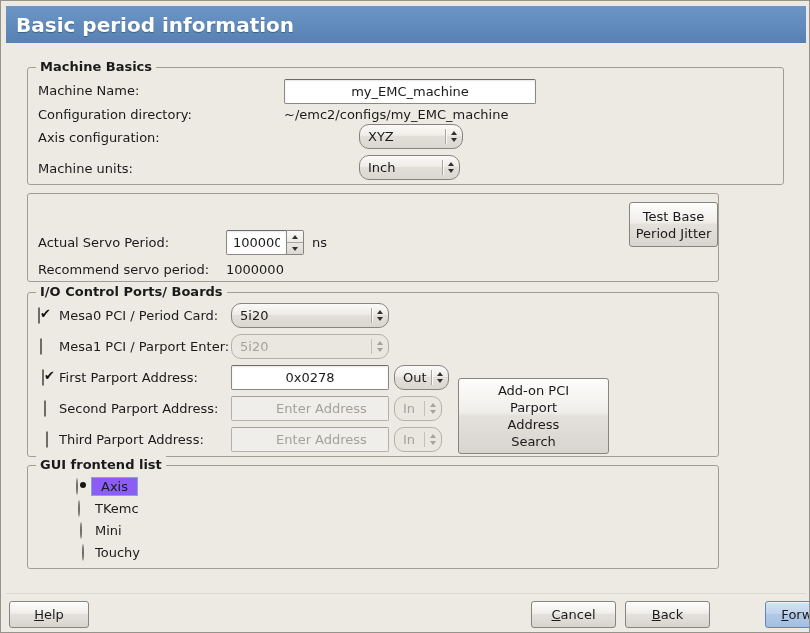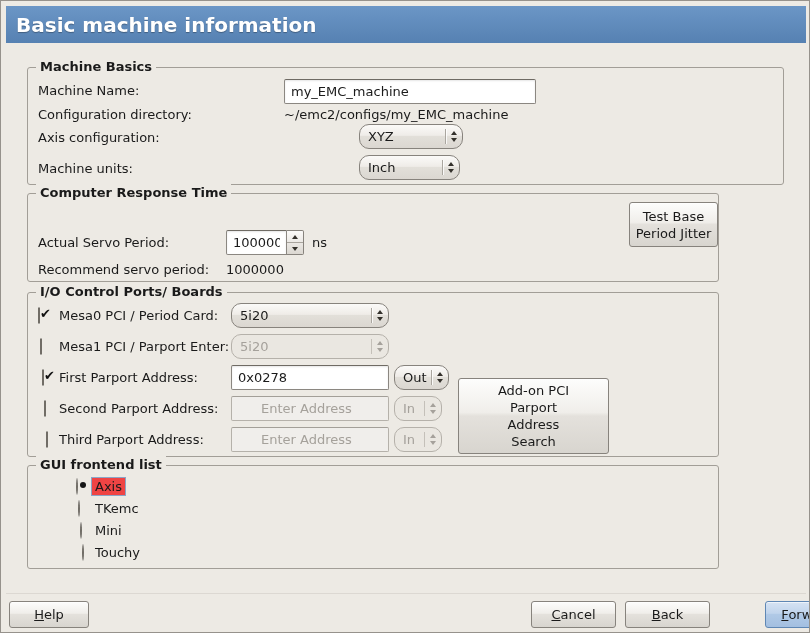--- a/index.html
+++ b/index.html
@@ -18,21 +18,21 @@
 
   .frame { position:absolute; border:1px solid #a29e97; border-radius:3px; }
   .frame > * { position:absolute; }
   .frame-label { top:-10px; left:8px; background:#edeae4; padding:0 4px; font-weight:bold; white-space:nowrap; height:17px; line-height:17px; }
 
   .lbl, .static-val { height:17px; line-height:17px; white-space:nowrap; }
 
   .entry {
     height:25px; border:1px solid #8b8781; border-top-color:#6f6b64; background:#fff;
     padding:0 6px; font:13px "DejaVu Sans","Liberation Sans",sans-serif; color:#1a1a1a;
-    border-radius:2px; box-shadow:inset 0 1px 2px rgba(0,0,0,.10);
+    border-radius:2px; box-shadow:inset 0 1px 2px rgba(0,0,0,.10);text-align:center;
   }
   .entry::placeholder { color:#a5a19b; opacity:1; }
   .entry.dis { background:#f0eeeb; border-color:#b5b1aa; border-top-color:#a39f98; color:#a5a19b; box-shadow:none;padding-left:29px; }
 
   .combo {
     height:25px; display:flex; align-items:center; border:1px solid #87837d; border-radius:10px;
     background:linear-gradient(180deg,#fbfaf8 0%,#efece8 45%,#e2dfd9 50%,#dbd7d1 100%);
     padding:0 5px 0 8px; cursor:default;
   }
   .combo .val { flex:1; height:17px; line-height:17px; overflow:hidden; }
@@ -55,21 +55,21 @@
   .stepper .half + .half { border-top:1px solid #a8a49d; }
   .stepper .tri-up { border-left-width:3px; border-right-width:3px; border-bottom-width:4px; }
   .stepper .tri-down { border-left-width:3px; border-right-width:3px; border-top-width:4px; }
 
   .checkbox { width:15px; height:15px; background:#fff; border:1px solid #716d66; border-radius:2px; position:relative; box-shadow:inset 0 1px 1px rgba(0,0,0,.12); }
   .checkbox.checked::after { content:"✔"; position:absolute; left:1px; top:-2px; font-size:13px; line-height:15px; color:#111; }
 
   .radio { width:14px; height:14px; background:#fff; border:1px solid #716d66; border-radius:50%; position:relative; box-shadow:inset 0 1px 1px rgba(0,0,0,.12); }
   .radio.selected::after { content:""; position:absolute; left:3px; top:3px; width:6px; height:6px; background:#161616; border-radius:50%; }
 
-  .focus-label { background:#ef4444; outline:1px solid #8aa5c6; padding:0 3px; }
+  .focus-label { background:#8b5cf6; outline:1px solid #8aa5c6; padding:0 9px; }
 
   .btn {
     position:absolute; display:flex; align-items:center; justify-content:center; text-align:center;
     border:1px solid #87837d; border-radius:3px; font-size:13px; cursor:default;
     background:linear-gradient(180deg,#fdfdfc 0%,#f0eeea 45%,#e4e1dc 50%,#d8d5cf 100%);
     box-shadow:inset 0 1px 0 rgba(255,255,255,.6);
   }
   .btn .ml { white-space:pre-line; line-height:17px; text-align:center; }
   .btn.suggested {
     background:linear-gradient(180deg,#d6e3f3 0%,#c0d4ec 45%,#b0c9e6 50%,#a3bfe0 100%);
@@ -78,21 +78,21 @@
   u { text-decoration:underline; text-underline-offset:1px; }
 
   .action-sep { position:absolute; left:5px; top:592px; width:800px; border-top:1px solid #dcd8d2; }
 </style>
 </head>
 <body>
 
 <div class="window">
 
   <div class="titlebar">
-    <span class="ttl">Basic machine information</span>
+    <span class="ttl">Basic period information</span>
   </div>
 
   <div class="frame" style="left:26px; top:66px; width:757px; height:118px;">
     <span class="frame-label">Machine Basics</span>
 
     <span class="lbl" style="left:10px; top:14px;">Machine Name:</span>
     <input class="entry" style="left: 256px; top: 11px; width: 252px;" value="my_EMC_machine">
 
     <span class="lbl" style="left:10px; top:38px;">Configuration directory:</span>
     <span class="static-val" style="left:256px; top:38px;">~/emc2/configs/my_EMC_machine</span>
@@ -112,21 +112,20 @@
       <span class="val">Inch</span>
       <span class="sep"></span>
       <span class="arrows">
           <i class="tri-up"></i>
           <i class="tri-down"></i>
         </span>
     </div>
   </div>
 
   <div class="frame" style="left:26px; top:192px; width:692px; height:89px;">
-    <span class="frame-label">Computer Response Time</span>
 
     <div class="btn" style="left:601px; top:8px; width:89px; height:45px;">
       <span class="ml">Test Base
 Period Jitter</span>
     </div>
 
     <span class="lbl" style="left:10px; top:40px;">Actual Servo Period:</span>
     <div class="spin" style="left:198px; top:36px;">
       <input class="entry" style="width: 61px;" value="1000000">
       <span class="stepper">

